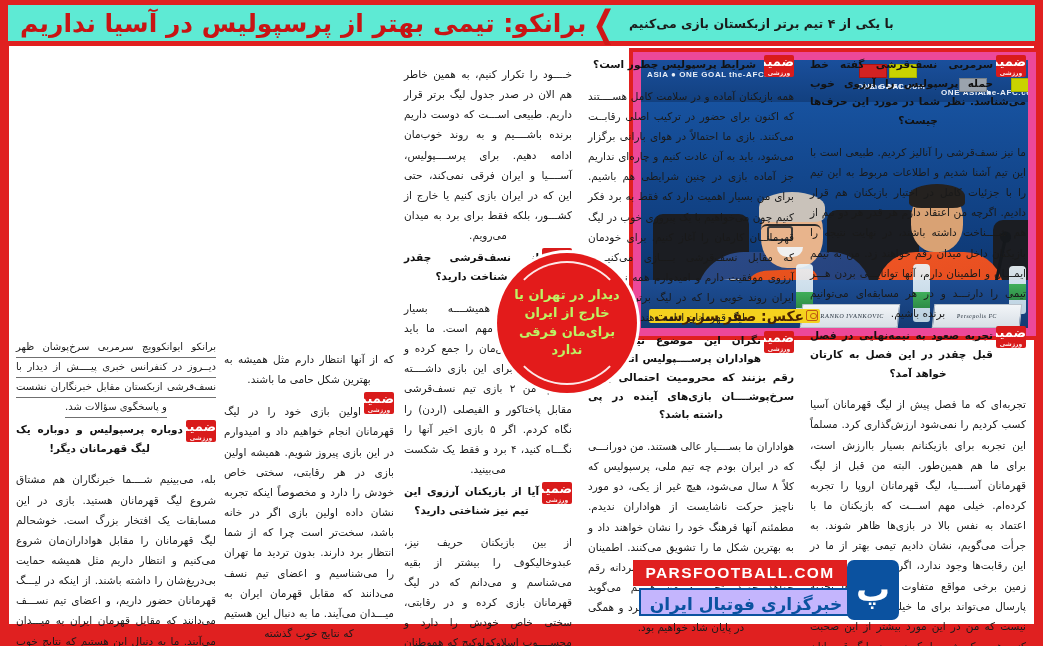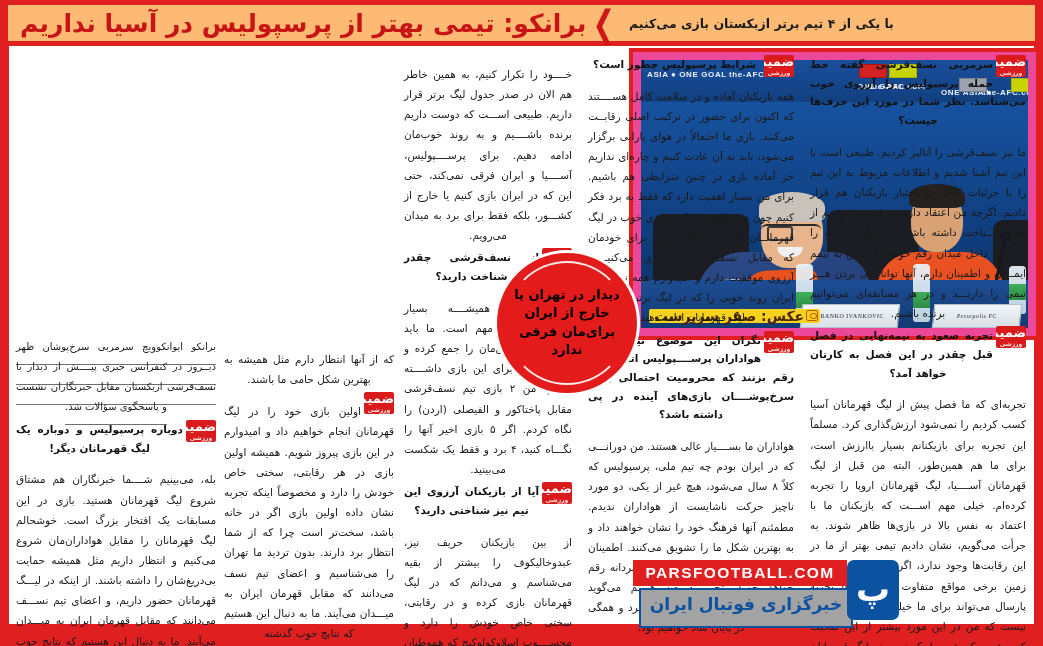--- a/index.html
+++ b/index.html
@@ -28,21 +28,21 @@
     width: 1043px;
     height: 46px;
     background: #e02020;
     box-sizing: border-box;
   }
   .masthead-inner {
     position: absolute;
     top: 5px; left: 8px;
     width: 1027px;
     height: 36px;
-    background: #fdba74;
+    background: #5eead4;
     display: flex;
     flex-direction: row-reverse;
     align-items: center;
     justify-content: flex-start;
     box-sizing: border-box;
     padding: 0 12px;
   }
   .kicker {
     font-size: 12.5px;
     font-weight: bold;
@@ -372,21 +372,21 @@
     border-radius: 50%;
   }
 
   
   .stamp {
     position: absolute;
     top: 253px; left: 497px;
     width: 140px; height: 140px;
     border-radius: 50%;
     background: #e31b1b;
-    color: #000000;
+    color: #bef264;
     z-index: 40;
     box-shadow: 0 0 0 3px #ffffff;
   }
   .stamp:before {
     content: "";
     position: absolute;
     top: 8px; left: 8px; right: 8px; bottom: 8px;
     border-radius: 50%;
     border: 2px dashed rgba(255,255,255,.85);
     border-style: solid;
@@ -407,21 +407,21 @@
   
   .lead {
     font-size: 10px;
     line-height: 2.0;
     color: #1a1a1a;
     text-align: justify;
     text-align-last: center;
   }
   .lead span {
     border-bottom: 1px solid #6f6f6f;
-    padding-bottom: 12px;
+    padding-bottom: 5px;
   }
 
   
   .brandbox {
     position: absolute;
     bottom: 24px; left: 633px;
     width: 250px; height: 62px;
     z-index: 30;
   }
   .brand-url {
@@ -434,22 +434,22 @@
     direction: ltr;
     text-align: center;
     font-weight: bold;
     font-size: 15.5px;
     line-height: 26px;
     letter-spacing: 1.4px;
   }
   .brand-fa {
     position: absolute;
     top: 28px; left: 6px;
-    width: 214px; height: 40px;
-    background: #a3a3a3;
+    width: 214px; height: 28px;
+    background: #c4b5fd;
     border: 2px solid #0b52a0;
     box-sizing: border-box;
     color: #0b52a0;
     font-weight: bold;
     font-size: 17px;
     line-height: 28px;
     text-align: center;
     letter-spacing: -0.5px;
   }
   .brand-mark {

